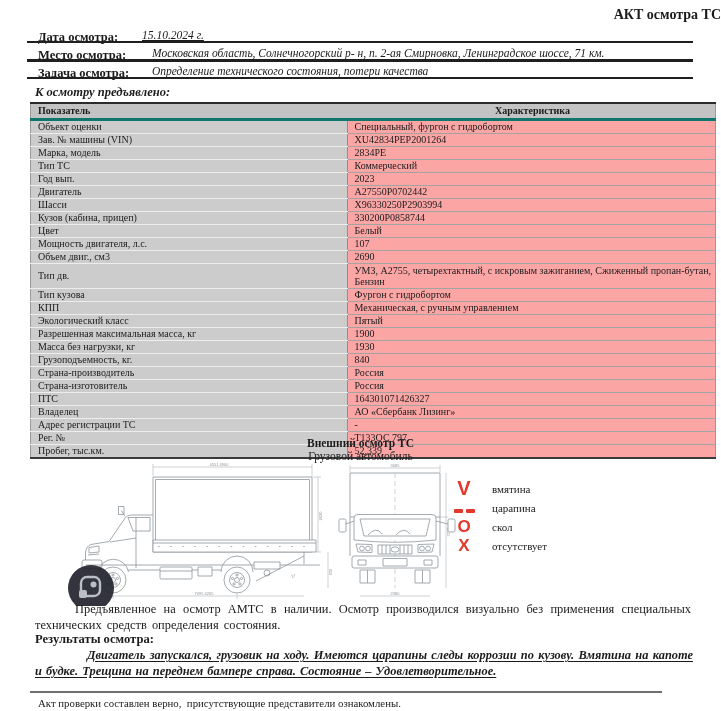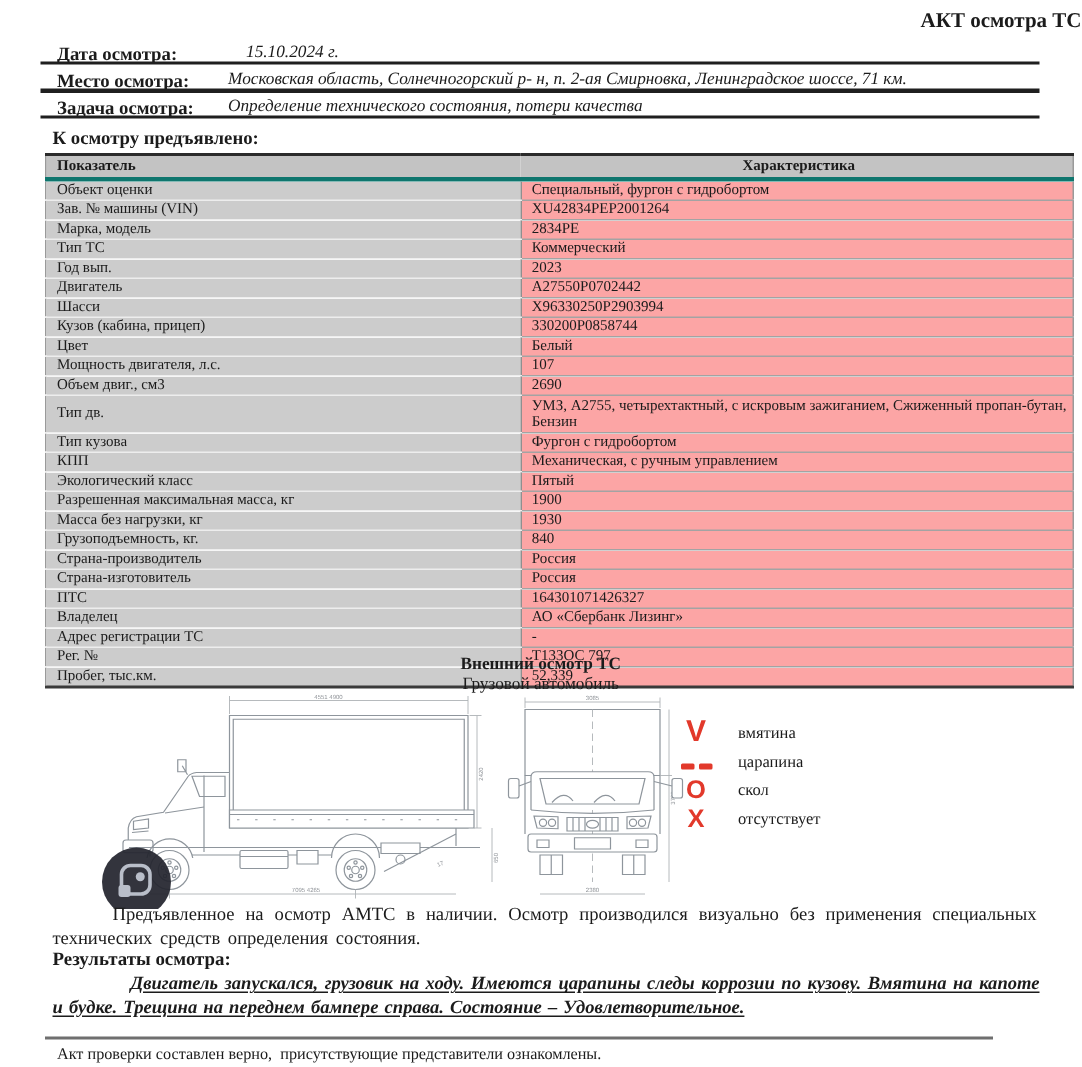--- a/index.html
+++ b/index.html
@@ -15,21 +15,21 @@
   #page{
     position:relative;width:721px;height:711px;background:#fff;overflow:hidden;
     font-family:"Liberation Serif","DejaVu Serif",serif;color:var(--ink);
   }
   .abs{position:absolute;}
   
   .doc-title{top:7px;left:0;width:100%;text-align:right;font-size:14px;font-weight:bold;}
   .meta-label{font-weight:bold;font-size:12.5px;}
   .meta-value{font-style:italic;font-size:11.5px;}
   .rule{left:27px;width:666px;height:2px;background:#1f1f1f;}
-  .presented{top:85px;left:35px;font-size:12.5px;font-weight:bold;}
+  .presented{top:85px;left:35px;font-size:12.5px;font-weight:bold;font-style:italic;}
   
   .spec-wrap{top:102px;left:30px;width:662px;}
   table.spec{border-collapse:collapse;table-layout:fixed;width:662px;
     border-top:2px solid #2b2b2b;border-bottom:2px solid #3a3a3a;
     border-left:1px solid #9a9a9a;border-right:1px solid #9a9a9a;}
   table.spec th,table.spec td{font-size:10px;line-height:11.5px;padding:0 4px 0 7px;vertical-align:middle;}
   table.spec th{height:14px;background:var(--hdr-bg);font-weight:bold;border-bottom:3px solid #0f766e;font-family:Liberation Serif, serif;}
   th.h1{text-align:left;width:305px;}
   th.h2{text-align:center;width:357px;}
   td.c1{height:12px;background:var(--lbl-bg);border-right:1px solid #8f8f8f;border-bottom:1px solid #ededed;white-space:nowrap;overflow:hidden;}
@@ -65,21 +65,21 @@
 </head>
 <body>
 
 <div id="page">
 
   <div class="abs doc-title">АКТ осмотра ТС</div>
 
   <div class="abs" style="top:27px;left:38px;">
     <span class="meta-label">Дата осмотра:</span>
   </div>
-  <div class="abs meta-value" style="top:29px;left:164px;">15.10.2024 г.</div>
+  <div class="abs meta-value" style="top:29px;left:142px;text-decoration:underline;">15.10.2024 г.</div>
   <div class="abs rule" style="top:41px;"></div>
 
   <div class="abs" style="top:45px;left:38px;">
     <span class="meta-label">Место осмотра:</span>
   </div>
   <div class="abs meta-value" style="top:47px;left:152px;white-space:nowrap;">Московская область, Солнечногорский р- н, п. 2-ая Смирновка, Ленинградское шоссе, 71 км.</div>
   <div class="abs rule" style="top:59px;height:2.5px;"></div>
 
   <div class="abs" style="top:63px;left:38px;">
     <span class="meta-label">Задача осмотра:</span>

